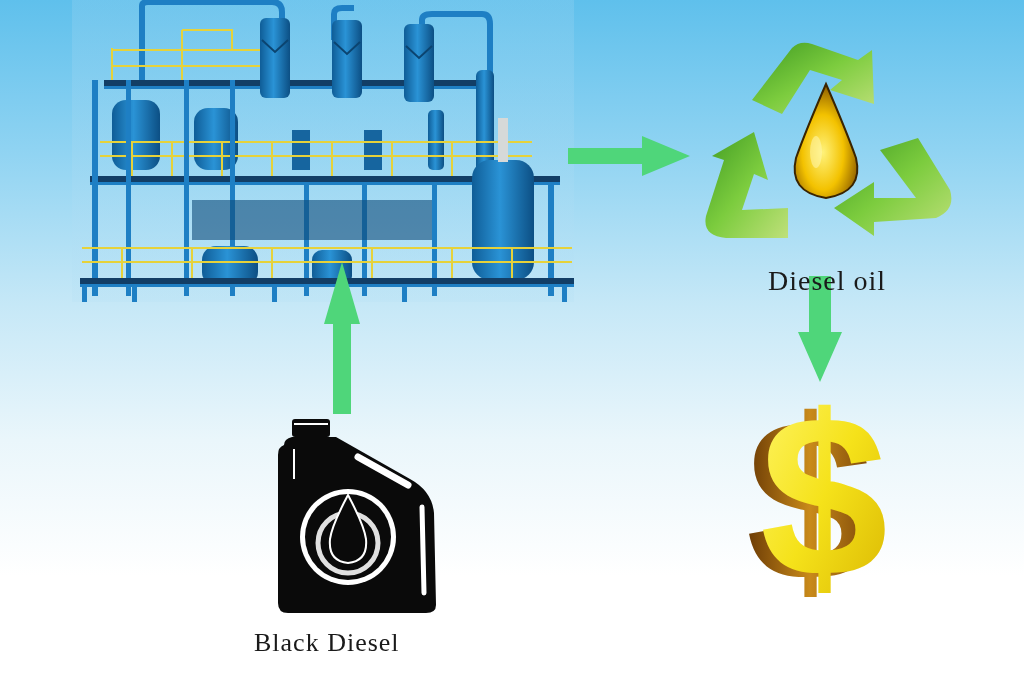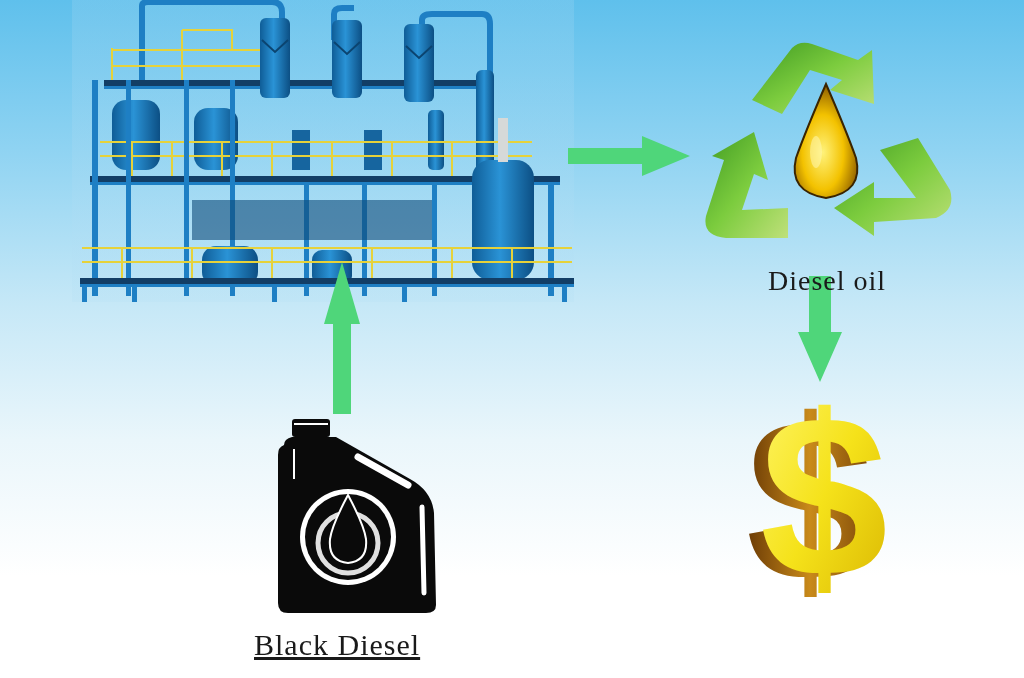--- a/index.html
+++ b/index.html
@@ -151,21 +151,21 @@
     <path d="M88 42 L138 70" stroke="#ffffff" stroke-width="7" stroke-linecap="round"></path>
     <path d="M152 92 L154 178" stroke="#ffffff" stroke-width="5" stroke-linecap="round"></path>
     <path d="M24 34 L24 64" stroke="#ffffff" stroke-width="2"></path>
 
     <circle cx="78" cy="122" r="48" fill="#ffffff"></circle>
     <circle cx="78" cy="122" r="43" fill="#0a0a0a"></circle>
     <circle cx="78" cy="128" r="30" fill="none" stroke="#e0e0e0" stroke-width="5"></circle>
     <path d="M78 80 Q94 110 96 124 Q98 146 78 148 Q58 146 60 124 Q62 110 78 80 Z" fill="#0a0a0a" stroke="#ffffff" stroke-width="2"></path>
   </svg>
 </div>
-<div class="label" style="left:254px;top:628px;font-size:30px;text-decoration:underline;">Black Diesel</div>
+<div class="label" style="left:254px;top:628px;font-size:26px;">Black Diesel</div>
 
 <div class="abs dollar-wrap">
   <svg width="160" height="225" viewBox="0 0 160 225">
     <defs>
       <linearGradient id="goldShadow" x1="0" x2="1">
         <stop offset="0" stop-color="#6a3a05"></stop>
         <stop offset="0.5" stop-color="#c98a1a"></stop>
         <stop offset="1" stop-color="#7a4608"></stop>
       </linearGradient>
       <linearGradient id="goldFace" x1="0" x2="1" y1="0" y2="1">

